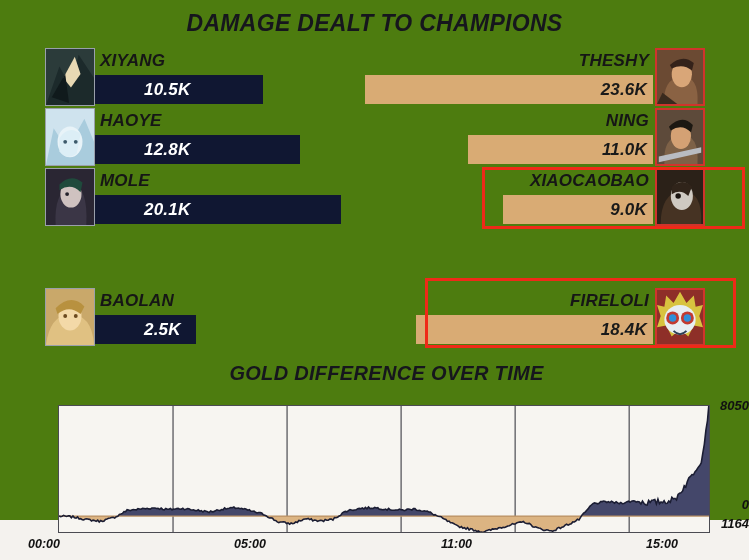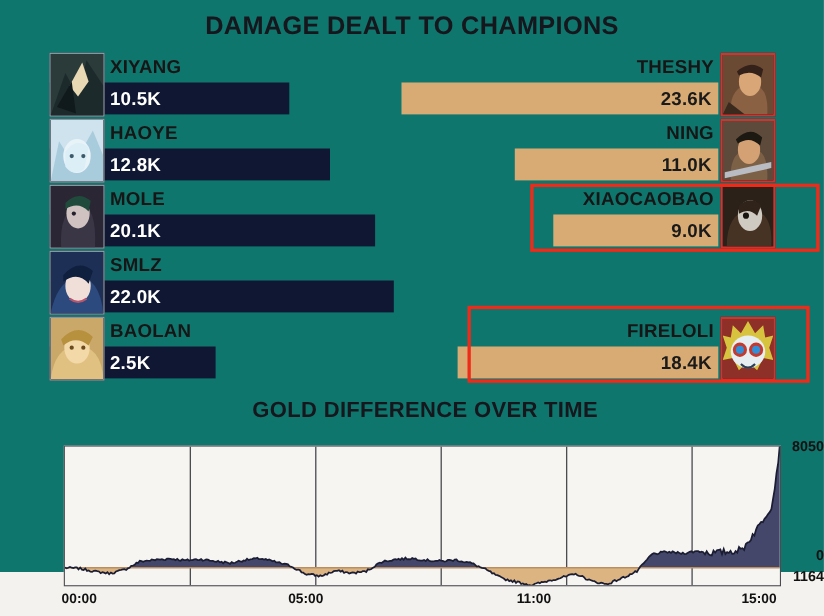--- a/index.html
+++ b/index.html
@@ -2,21 +2,21 @@
 <html><head>
 <meta charset="utf-8">
 <style>
   * { box-sizing: border-box; margin: 0; padding: 0; }
   html, body {
     width: 749px; height: 560px;
     background: #f4f2ee;
     font-family: "Liberation Sans", sans-serif;
     overflow: hidden;
   }
-  #root { position: relative; width: 749px; height: 520px; background: #0f766e; }
+  #root { position: relative; width: 749px; height: 520px; background: #4d7c0f; font-style: italic; }
 
   
   .panel-title {
     position: absolute; left: 0; width: 749px; text-align: center;
     font-weight: bold; color: #16161d; letter-spacing: .3px;
   }
   #title-damage { top: 10px; font-size: 23px; }
   #title-gold   { top: 362px; font-size: 20px; margin-left: 12px; }
 
   
@@ -51,21 +51,21 @@
 
   .pname {
     position: absolute; top: 2px; font-size: 17px; font-weight: bold;
     color: #161616; z-index: 5; line-height: 22px; letter-spacing: .2px;
   }
   .blue .pname { left: 60px; }
   .red  .pname { right: 60px; }
 
   .pval {
     position: absolute; top: 29px; font-size: 17px; font-weight: bold;
-    z-index: 5; line-height: 25px; letter-spacing: .2px;
+    z-index: 5; line-height: 25px; letter-spacing: .2px; margin-left: 44px;
   }
   .blue .pval { left: 60px; color: #ffffff; }
   .red  .pval { right: 62px; color: #1a1a1a; }
 
   
   .hl-box {
     position: absolute; border: 3px solid #ef2a18; z-index: 9; pointer-events: none;
   }
   #hl-xiaocaobao { left: 482px; top: 167px; width: 263px; height: 62px; }
   #hl-fireloli   { left: 425px; top: 278px; width: 311px; height: 70px; }
@@ -81,21 +81,21 @@
   .ytick {
     position: absolute; right: 0; text-align: right; font-size: 13px;
     font-weight: bold; color: #111; width: 52px;
   }
   #ytick-max { top: 6px; }
   #ytick-zero { top: 105px; }
   #ytick-min { top: 124px; }
 
   .xtick {
     position: absolute; top: 145px; font-size: 12.5px; font-weight: bold; color: #111;
-    width: 60px; text-align: right;
+    width: 60px; text-align: left;
   }
   .xt0 { left: 28px; }
   .xt1 { left: 234px; }
   .xt2 { left: 441px; }
   .xt3 { left: 646px; }
 </style>
 </head>
 <body>
 
 <div id="root">
@@ -144,34 +144,20 @@
             <path d="M10 58 q-2 -34 16 -40 q18 -2 16 40Z" fill="#3b3646"></path>
             <ellipse cx="26" cy="26" rx="11" ry="14" fill="#cfc2c0"></ellipse>
             <path d="M14 16 q12 -12 24 -2 l-2 10 q-10 -10 -22 -2Z" fill="#1f4a3c"></path>
             <circle cx="22" cy="26" r="2" fill="#23202a"></circle>
           </svg>
         </div>
         <div class="pname">MOLE</div>
         <div class="pval">20.1K</div>
       </div>
 
-      <div class="row r3">
-        <div class="bar" style="width:313px"></div>
-        <div class="icon-frame">
-          <svg class="portrait" viewBox="0 0 50 58" preserveAspectRatio="none">
-            <rect width="50" height="58" fill="#1d2f55"></rect>
-            <path d="M0 58 q6 -30 24 -34 q22 -2 26 34Z" fill="#2c4a7d"></path>
-            <ellipse cx="26" cy="32" rx="12" ry="15" fill="#f0dfd8"></ellipse>
-            <path d="M12 22 q14 -16 28 -4 l-4 12 q-10 -12 -24 -2Z" fill="#0f1f3e"></path>
-            <path d="M18 44 q8 6 16 0" stroke="#b4566f" stroke-width="2" fill="none"></path>
-          </svg>
-        </div>
-        <div class="pname">SMLZ</div>
-        <div class="pval">22.0K</div>
-      </div>
 
       <div class="row r4">
         <div class="bar" style="width:151px"></div>
         <div class="icon-frame">
           <svg class="portrait" viewBox="0 0 50 58" preserveAspectRatio="none">
             <rect width="50" height="58" fill="#c9a86a"></rect>
             <path d="M0 58 q4 -30 24 -32 q24 0 26 32Z" fill="#e0c182"></path>
             <ellipse cx="25" cy="28" rx="12" ry="15" fill="#f3d9a8"></ellipse>
             <path d="M10 20 q16 -16 30 -2 l-4 8 q-12 -10 -24 0Z" fill="#b8913f"></path>
             <circle cx="20" cy="28" r="2" fill="#6b4a20"></circle>

